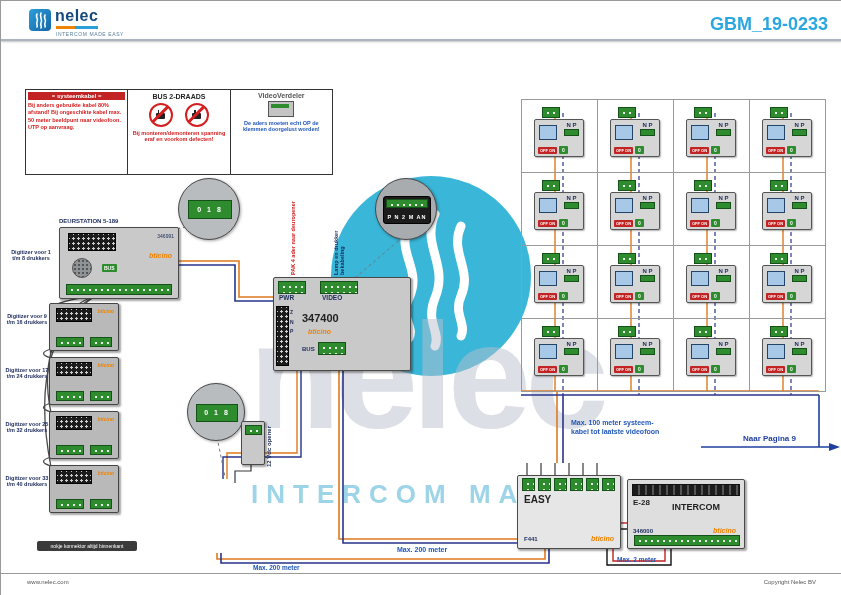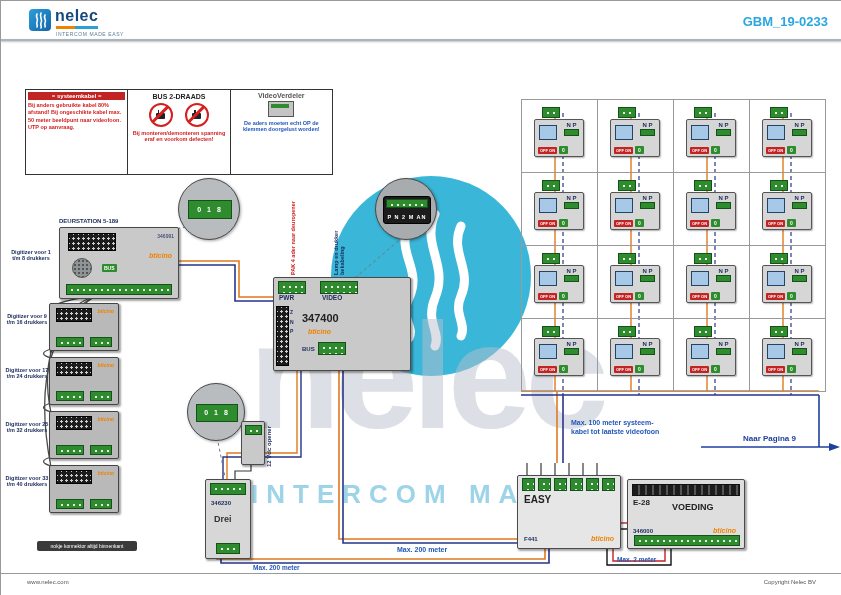--- a/index.html
+++ b/index.html
@@ -11,21 +11,21 @@
   .red-txt{color:#d42020;}
   .bt{color:#ef8200;font-weight:bold;font-style:italic;}
   .vert{writing-mode:vertical-rl;transform:rotate(180deg);}
   .ann{position:absolute;font-weight:bold;color:#2257b8;font-size:7px;z-index:4;}
   
   .hdr-rule{position:absolute;left:0;top:38px;width:841px;height:2px;background:#aab4be;box-shadow:0 1px 2px rgba(0,0,0,.25);z-index:5;}
   .logo-box{position:absolute;left:28px;top:8px;width:22px;height:22px;border-radius:4px;background:linear-gradient(135deg,#2b9fd8,#1565a8);z-index:5;}
   .logo-text{position:absolute;left:54px;top:6px;font-weight:bold;font-size:16px;color:#15497e;letter-spacing:.5px;z-index:5;}
   .logo-bars{position:absolute;left:55px;top:25px;width:42px;height:3px;background:linear-gradient(90deg,#f08300 0 45%,#2b9fd8 45% 100%);z-index:5;}
   .logo-tag{position:absolute;left:55px;top:30px;font-size:5px;color:#5b7e9a;letter-spacing:.6px;z-index:5;}
-  .doc-code{position:absolute;right:14px;top:13px;font-weight:bold;font-size:13px;color:#2aa7e0;z-index:5;}
+  .doc-code{position:absolute;right:14px;top:13px;font-weight:bold;font-size:18px;color:#2aa7e0;z-index:5;}
   .ftr-rule{position:absolute;left:0;top:572px;width:841px;height:1px;background:#999;z-index:5;}
   .ftr-left{position:absolute;left:26px;top:578px;font-size:6px;color:#555;z-index:5;}
   .ftr-right{position:absolute;right:26px;top:578px;font-size:6px;color:#555;z-index:5;}
   
   .warn-wrap{position:absolute;left:24px;top:88px;width:306px;height:84px;border:1.5px solid #333;background:#fff;display:flex;z-index:4;}
   .warn-col{flex:1;border-right:1px solid #333;padding:2px;position:relative;}
   .w1-title{background:#c22323;color:#fff;font-size:6px;font-weight:bold;text-align:center;padding:1px 0;margin-bottom:2px;}
   .w1-text{font-size:5.5px;font-weight:bold;line-height:1.35;}
   .w2-title{font-size:7px;font-weight:bold;color:#222;margin:1px 0 2px;}
   .w2-text{font-size:5.5px;font-weight:bold;margin-top:2px;}
@@ -220,26 +220,20 @@
     <div class="lbl" style="position:absolute;left:28px;top:68px;font-size:6px;">BUS</div>
     <div class="term" style="position:absolute;left:44px;top:64px;width:26px;height:11px;"></div>
   </div>
   <div class="vert red-txt" style="position:absolute;left:289px;top:200px;height:74px;font-size:5.5px;font-weight:bold;z-index:3;">PAK 4 ader naar deuropener</div>
   <div class="vert navy" style="position:absolute;left:332px;top:206px;height:68px;font-size:5.5px;font-weight:bold;z-index:3;">Lamp en drukker bekabeling</div>
 
   <div class="dev" style="left:240px;top:420px;width:22px;height:42px;">
     <div class="term" style="position:absolute;left:3px;top:3px;width:15px;height:8px;"></div>
   </div>
   <div class="vert navy" style="position:absolute;left:265px;top:420px;height:46px;font-size:6px;font-weight:bold;z-index:3;">12 Vdc opener</div>
-  <div class="dev" style="left:204px;top:478px;width:44px;height:78px;background:#d7d7d7;">
-    <div class="term" style="position:absolute;left:4px;top:3px;width:34px;height:10px;"></div>
-    <div class="navy" style="position:absolute;left:5px;top:20px;font-size:6px;font-weight:bold;">346230</div>
-    <div style="position:absolute;left:8px;top:34px;font-weight:bold;font-size:9px;color:#333;">Drei</div>
-    <div class="term" style="position:absolute;left:10px;bottom:4px;width:22px;height:9px;"></div>
-  </div>
 
   <div class="gridbox">
     <div class="gbox">
       <div class="gterm term"></div>
       <div class="gdev">
         <div class="gscreen"></div>
         <div class="gnp">N P</div>
         <div class="grow">
           <span class="chip-red gon">OFF ON</span>
           <span class="chip-green gnum">0</span>
@@ -438,21 +432,21 @@
         <span class="term" style="width:11px;height:11px;display:inline-block;"></span>
     </div>
     <div style="position:absolute;left:6px;top:18px;font-weight:bold;font-size:10px;color:#222;">EASY</div>
     <div class="navy" style="position:absolute;left:6px;bottom:6px;font-size:6px;font-weight:bold;">F441</div>
     <div class="bt" style="position:absolute;right:6px;bottom:6px;font-size:7px;">bticino</div>
   </div>
 
   <div class="dev" style="left:626px;top:478px;width:116px;height:68px;background:#dedede;">
     <div style="position:absolute;left:4px;top:4px;width:106px;height:10px;background:repeating-linear-gradient(90deg,#1c1c1c 0 5px,#555 5px 7px);border:1px solid #111;"></div>
     <div style="position:absolute;left:5px;top:18px;font-weight:bold;font-size:8px;color:#222;">E-28</div>
-    <div style="position:absolute;left:44px;top:22px;font-weight:bold;font-size:9px;color:#222;">VOEDING</div>
+    <div style="position:absolute;left:44px;top:22px;font-weight:bold;font-size:9px;color:#222;">INTERCOM</div>
     <div class="navy" style="position:absolute;left:5px;bottom:14px;font-size:6px;font-weight:bold;">346000</div>
     <div class="bt" style="position:absolute;right:8px;bottom:14px;font-size:7px;">bticino</div>
     <div class="term" style="position:absolute;left:6px;bottom:2px;width:104px;height:9px;"></div>
   </div>
 
   <div class="ann" style="left:570px;top:418px;">Max. 100 meter systeem-</div>
   <div class="ann" style="left:570px;top:427px;">kabel tot laatste videofoon</div>
   <div class="ann" style="left:742px;top:433px;font-size:8px;color:#1f3f9f;">Naar Pagina 9</div>
   <div class="ann" style="left:396px;top:545px;">Max. 200 meter</div>
   <div class="ann" style="left:252px;top:563px;font-size:6.5px;">Max. 200 meter</div>

